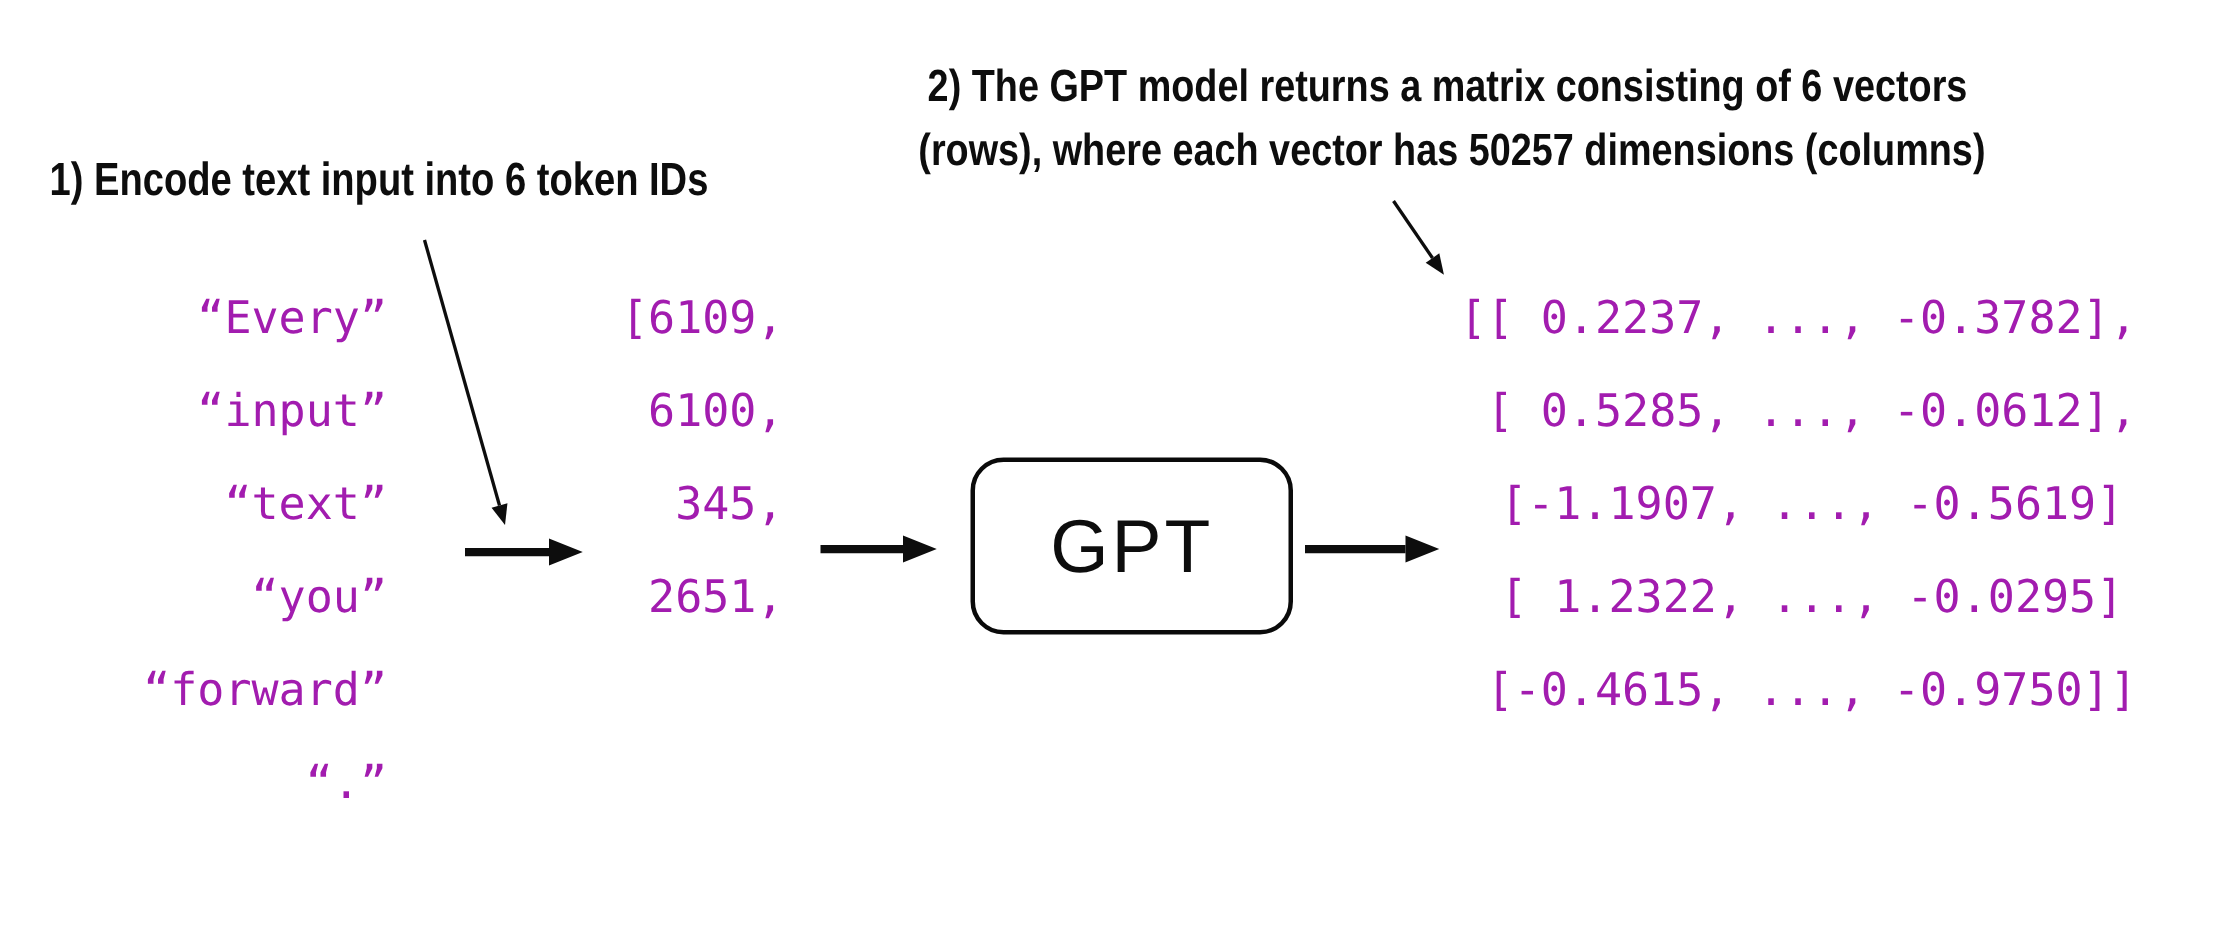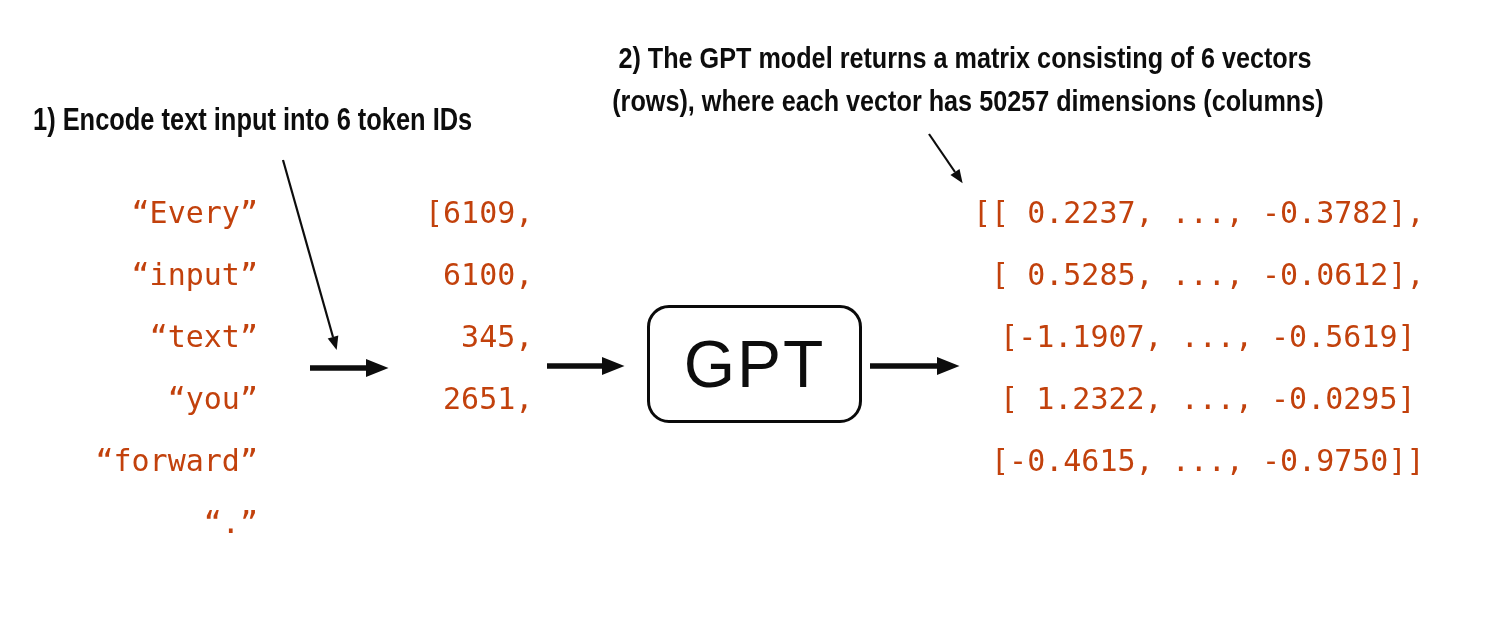--- a/index.html
+++ b/index.html
@@ -38,33 +38,33 @@
     line-height: 43px;
     transform: scaleX(0.84);
     transform-origin: center top;
   }
   .mono-col {
     position: absolute;
     top: 182px;
     font-family: "DejaVu Sans Mono", monospace;
     font-size: 30px;
     line-height: 62px;
-    color: #c2410c;
+    color: #a21caf;
   }
   .mono-col .row {
     white-space: pre;
     height: 62px;
   }
   #tokens-col {
     left: 28px;
     width: 230px;
     text-align: right;
   }
   #ids-col {
-    left: 425px;
+    left: 414px;
     text-align: left;
   }
   #matrix-col {
     left: 973px;
     text-align: center;
   }
   #gpt-box {
     position: absolute;
     left: 647px;
     top: 305px;
@@ -72,21 +72,21 @@
     height: 118px;
     box-sizing: border-box;
     border: 3.5px solid #0a0a0a;
     border-radius: 22px;
     background: #ffffff;
     display: flex;
     align-items: center;
     justify-content: center;
   }
   #gpt-box .gpt-text {
-    font-size: 66px;
+    font-size: 50px;
     letter-spacing: 2px;
     color: #0d0d0d;
     font-weight: 400;
   }
   #arrow-layer {
     position: absolute;
     left: 0;
     top: 0;
     width: 1488px;
     height: 620px;

